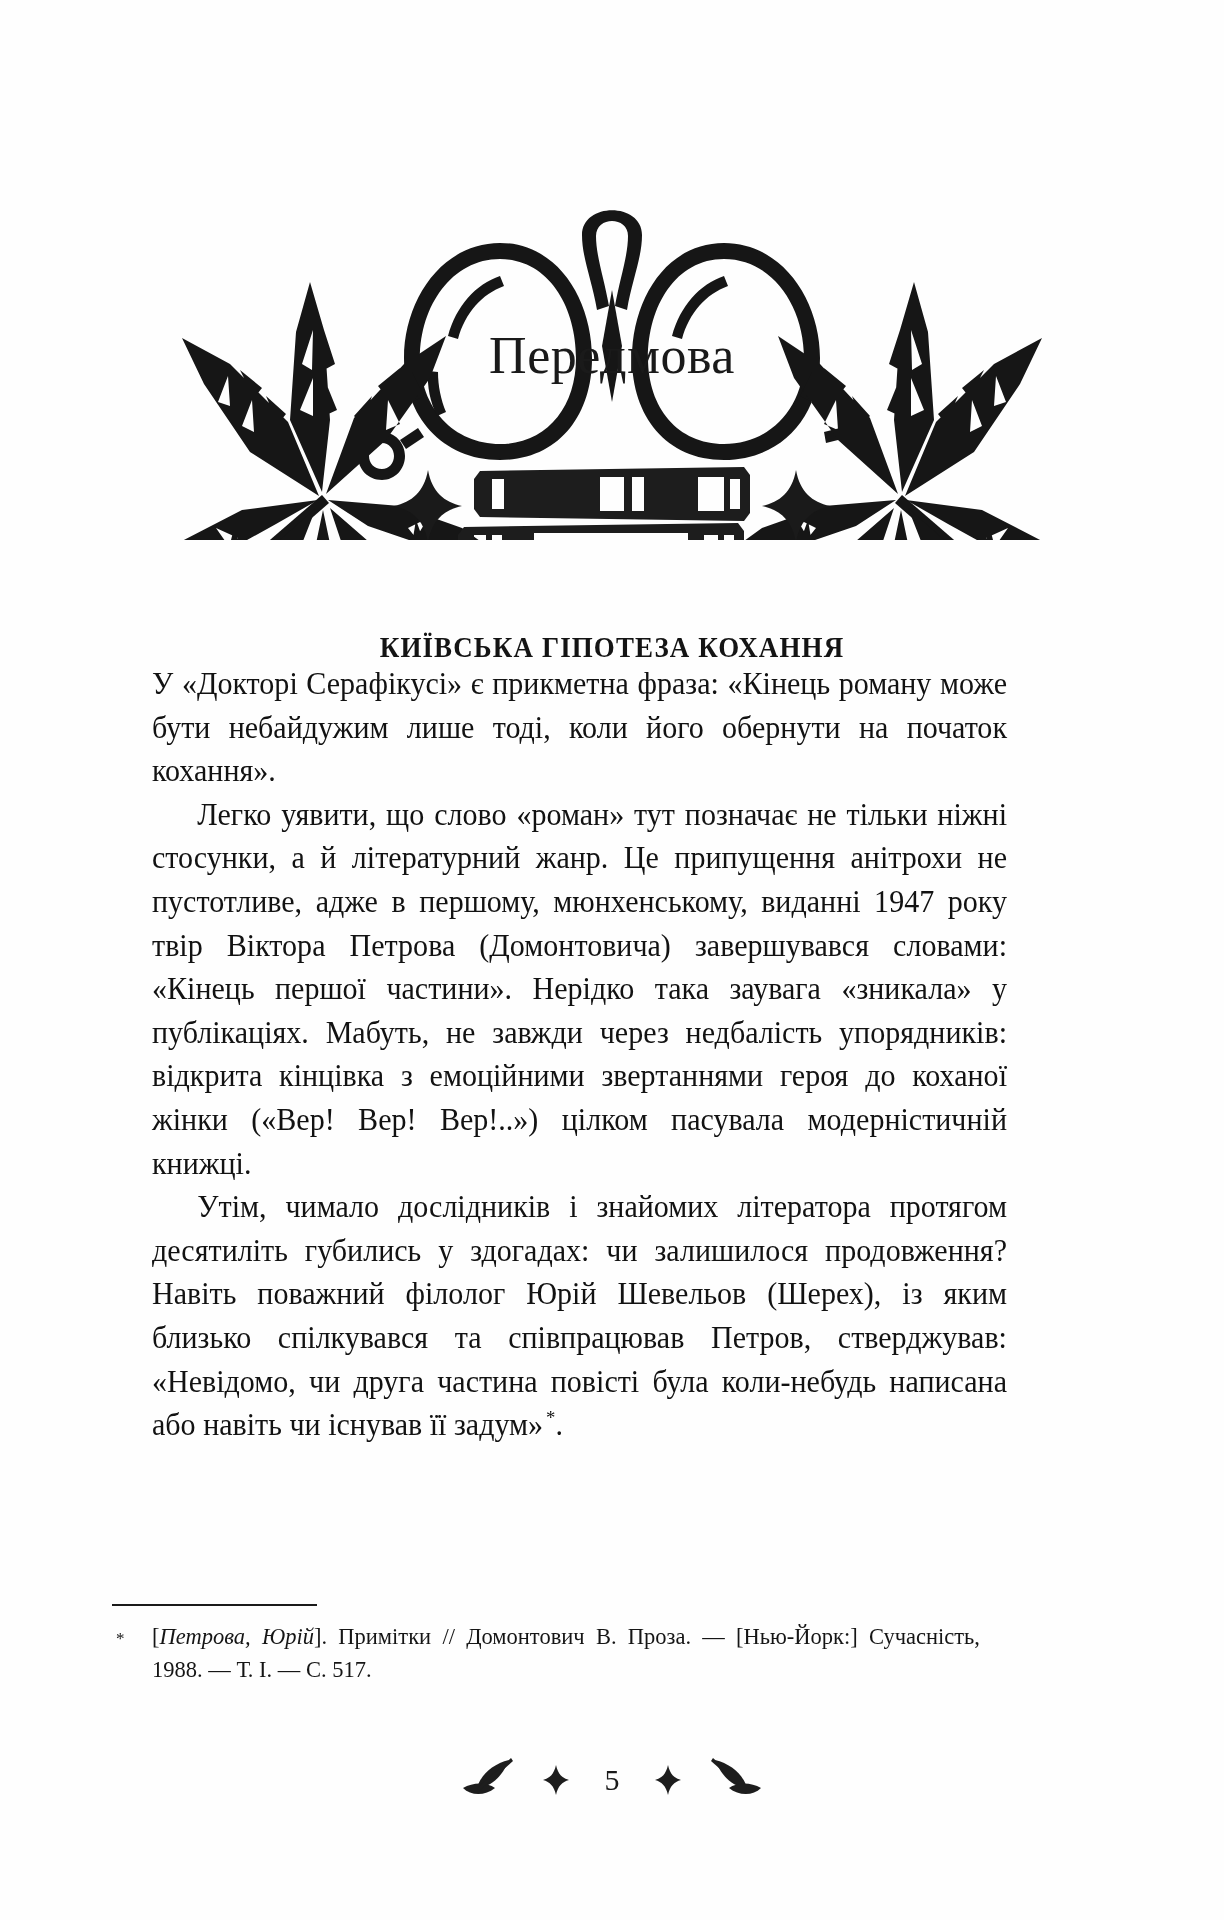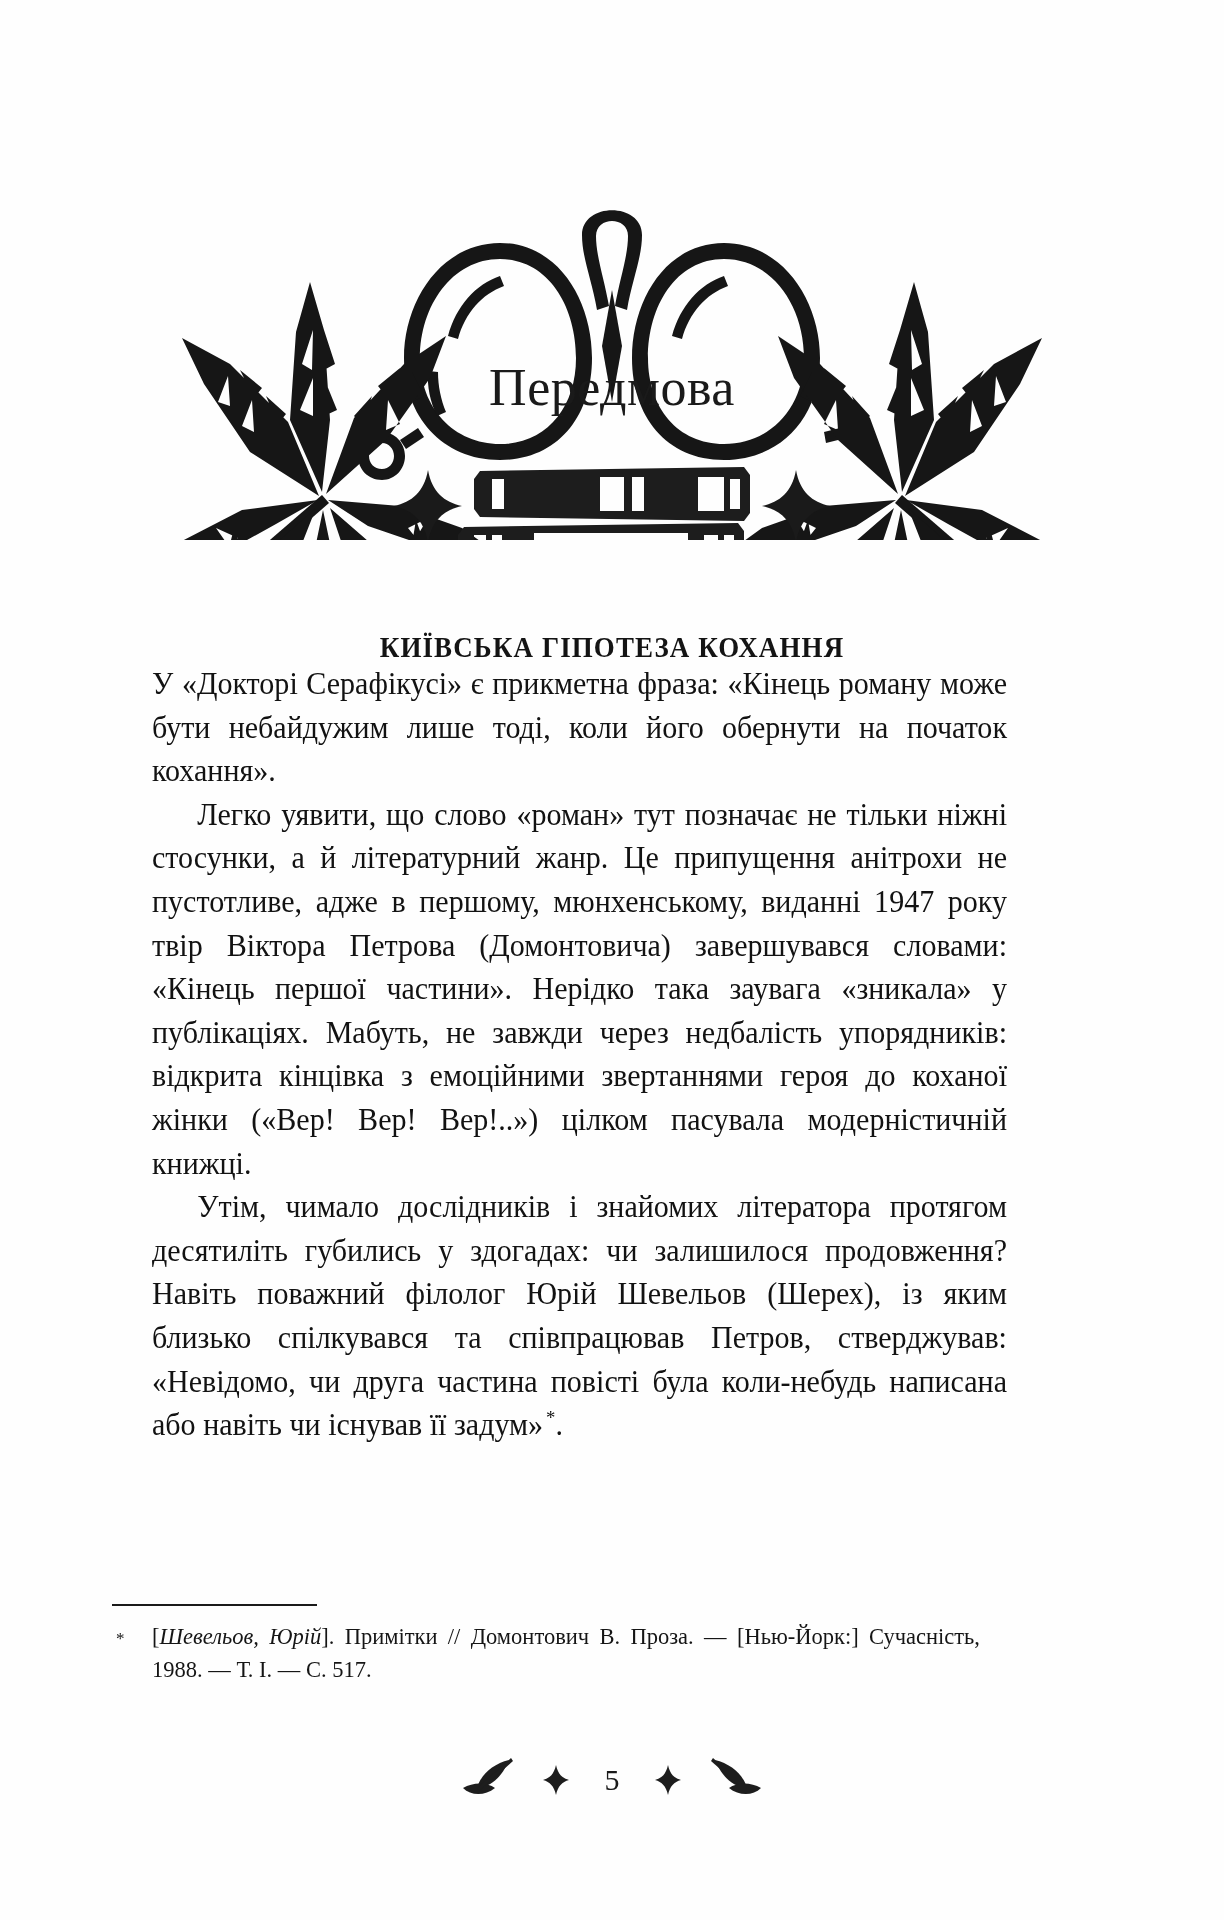--- a/index.html
+++ b/index.html
@@ -41,21 +41,20 @@
     left: 0;
     top: 330px;
     width: 1224px;
     text-align: center;
     font-family: "Liberation Serif", "DejaVu Serif", serif;
     font-size: 52px;
     line-height: 1;
     letter-spacing: 0.5px;
     color: #1a1a1a;
     z-index: 5;
-    margin-top: 32px;
   }
 
   
   .section-heading {
     position: absolute;
     left: 0;
     top: 608px;
     width: 1224px;
     text-align: center;
     font-family: "Liberation Serif", "DejaVu Serif", serif;
@@ -244,21 +243,21 @@
     <p>У «Докторі Серафікусі» є прикметна фраза: «Кінець роману може бути небайдужим лише тоді, коли його обернути на початок кохання».</p>
 
     <p class="indent">Легко уявити, що слово «роман» тут позначає не тільки ніжні стосунки, а й літературний жанр. Це припущення анітрохи не пустотливе, адже в першому, мюнхенському, виданні 1947 року твір Віктора Петрова (Домонтовича) завершувався словами: «Кінець першої частини». Нерідко така заувага «зникала» у публікаціях. Мабуть, не завжди через недбалість упорядників: відкрита кінцівка з емоційними звертаннями героя до коханої жінки («Вер! Вер! Вер!..») цілком пасувала модерністичній книжці.</p>
 
     <p class="indent"><span>Утім, чимало дослідників і знайомих літератора протягом десятиліть губились у здогадах: чи залишилося продовження? Навіть поважний філолог Юрій Шевельов (Шерех), із яким близько спілкувався та співпрацював Петров, стверджував: «Невідомо, чи друга частина повісті була коли-небудь написана або навіть чи існував її задум»</span><span class="fn-ref">*</span><span>.</span></p>
   </div>
 
   <div class="footnote">
     <div class="footnote-rule"></div>
     <div class="footnote-body">
-      <span class="footnote-marker">*</span><span>[</span><i>Шевельов, Юрій</i><span>]</span><span>. Примітки // Домонтович В. Проза. — [Нью-Йорк:] Сучасність, 1988. — Т. I. — С. 517.</span>
+      <span class="footnote-marker">*</span><span>[</span><i>Петрова, Юрій</i><span>]</span><span>. Примітки // Домонтович В. Проза. — [Нью-Йорк:] Сучасність, 1988. — Т. I. — С. 517.</span>
     </div>
   </div>
 
   <div class="footer">
     <span>
       <svg width="60" height="44" viewBox="0 0 60 44" aria-hidden="true">
         <g fill="#1d1d1d">
           <path d="M52 2 C36 6, 24 16, 20 30 C30 30, 44 22, 52 2 Z"></path>
           <path d="M6 30 C16 24, 30 24, 38 30 C28 38, 14 38, 6 30 Z"></path>
           <path d="M54 0 L56 3 L22 33 L20 30 Z"></path>

